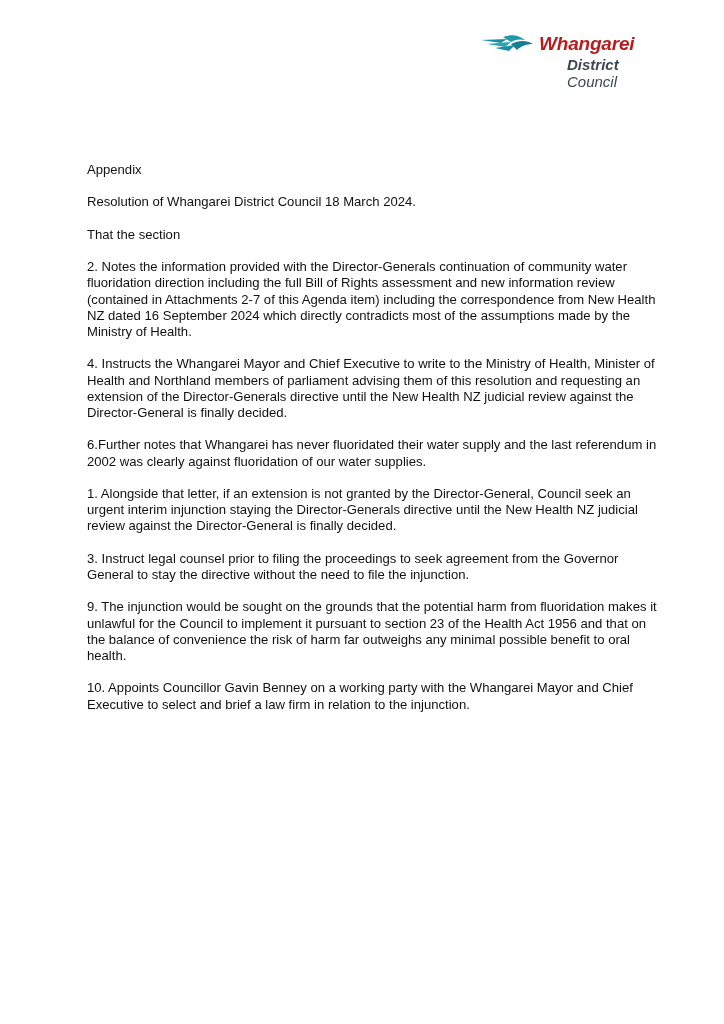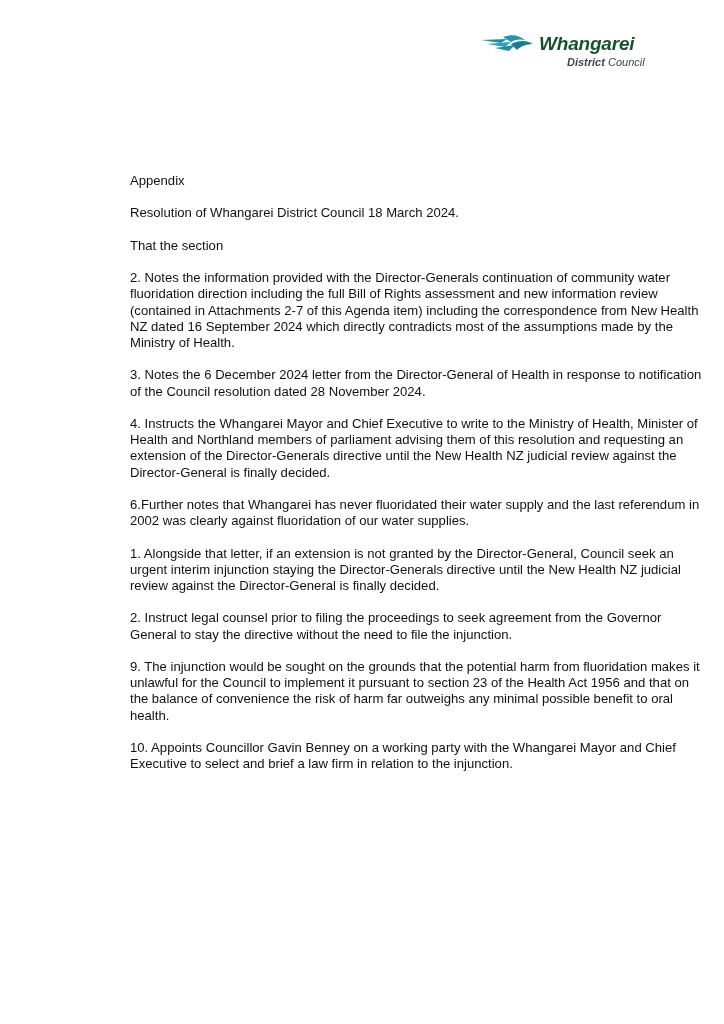--- a/index.html
+++ b/index.html
@@ -1,24 +1,24 @@
 <!DOCTYPE html>
 <html><head>
   <meta charset="utf-8">
   <style>
     html, body { margin: 0; padding: 0; background: #ffffff; }
     body { width: 724px; height: 1024px; position: relative; overflow: hidden;
       font-family: "Liberation Sans", sans-serif; color: #111; }
     .logo { position: absolute; left: 481px; top: 32px; width: 170px; height: 40px; }
     .logo svg { position: absolute; left: 0; top: 2px; }
     .logo-name { position: absolute; left: 58px; top: 1px; font-weight: bold; font-style: italic;
-      font-size: 19px; color: #14532d; letter-spacing: -0.2px; }
-    .logo-sub { position: absolute; left: 86px; top: 24px; font-size: 11px; font-style: italic; color: #3d4650; }
+      font-size: 19px; color: #b91c1c; letter-spacing: -0.2px; }
+    .logo-sub { position: absolute; left: 86px; top: 24px; font-size: 15px; font-style: italic; color: #3d4650; }
     .logo-sub b { font-weight: bold; }
-    .content { position: absolute; left: 87px; top: 173px; width: 580px; font-size: 13.1px; line-height: 16.2px; margin-left: 43px; }
+    .content { position: absolute; left: 87px; top: 162px; width: 580px; font-size: 13.1px; line-height: 16.2px; }
     .content p { margin: 0 0 16.2px 0; }
   </style>
 </head>
 <body>
 
 <div class="logo">
   <svg width="56" height="22" viewBox="0 0 56 22">
     <path d="M0 6 L26 5 L20 9 Z" fill="#1a8fa3"></path>
     <path d="M6 10 L30 8 L24 13 Z" fill="#2aa5b5"></path>
     <path d="M14 14 L34 11 L28 17 Z" fill="#1a8fa3"></path>
@@ -27,20 +27,19 @@
   </svg>
   <span class="logo-name">Whangarei</span>
   <span class="logo-sub"><b>District</b><span> Council</span></span>
 </div>
 
 <div class="content">
   <p>Appendix</p>
   <p>Resolution of Whangarei District Council 18 March 2024.</p>
   <p>That the section</p>
   <p>2. Notes the information provided with the Director-Generals continuation of community water fluoridation direction including the full Bill of Rights assessment and new information review (contained in Attachments 2-7 of this Agenda item) including the correspondence from New Health NZ dated 16 September 2024 which directly contradicts most of the assumptions made by the Ministry of Health.</p>
-  <p>3. Notes the 6 December 2024 letter from the Director-General of Health in response to notification of the Council resolution dated 28 November 2024.</p>
   <p>4. Instructs the Whangarei Mayor and Chief Executive to write to the Ministry of Health, Minister of Health and Northland members of parliament advising them of this resolution and requesting an extension of the Director-Generals directive until the New Health NZ judicial review against the Director-General is finally decided.</p>
   <p>6.Further notes that Whangarei has never fluoridated their water supply and the last referendum in 2002 was clearly against fluoridation of our water supplies.</p>
   <p>1. Alongside that letter, if an extension is not granted by the Director-General, Council seek an urgent interim injunction staying the Director-Generals directive until the New Health NZ judicial review against the Director-General is finally decided.</p>
-  <p>2. Instruct legal counsel prior to filing the proceedings to seek agreement from the Governor General to stay the directive without the need to file the injunction.</p>
+  <p>3. Instruct legal counsel prior to filing the proceedings to seek agreement from the Governor General to stay the directive without the need to file the injunction.</p>
   <p>9. The injunction would be sought on the grounds that the potential harm from fluoridation makes it unlawful for the Council to implement it pursuant to section 23 of the Health Act 1956 and that on the balance of convenience the risk of harm far outweighs any minimal possible benefit to oral health.</p>
   <p>10. Appoints Councillor Gavin Benney on a working party with the Whangarei Mayor and Chief Executive to select and brief a law firm in relation to the injunction.</p>
 </div>
 
 </body></html>

